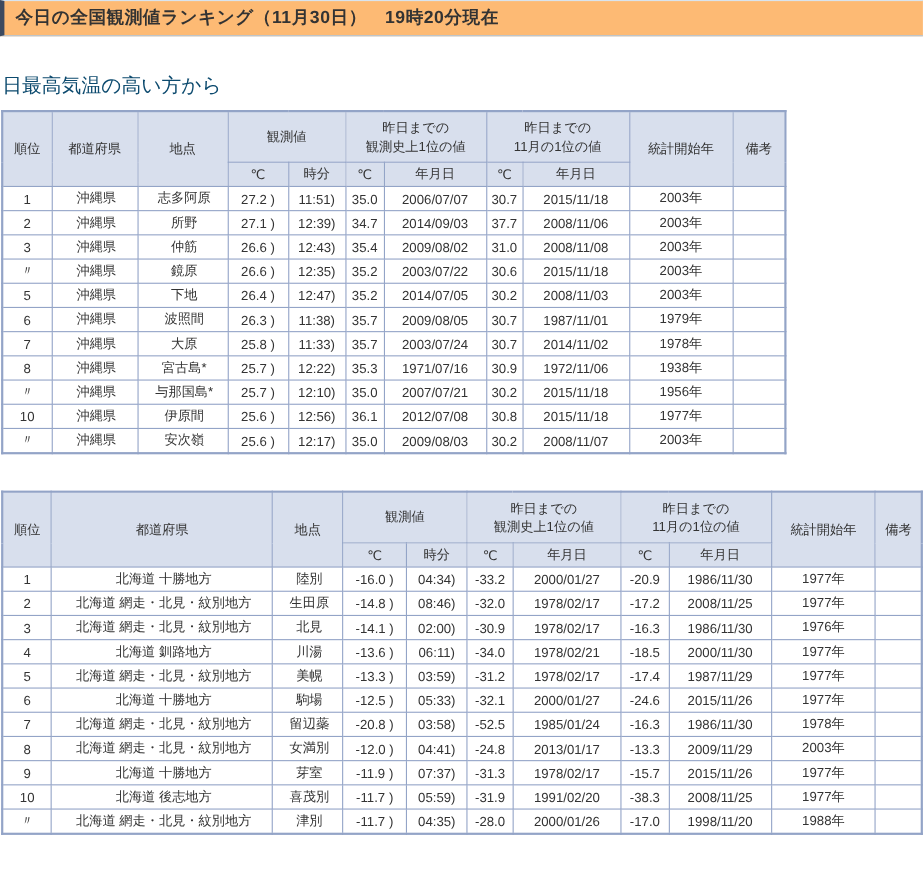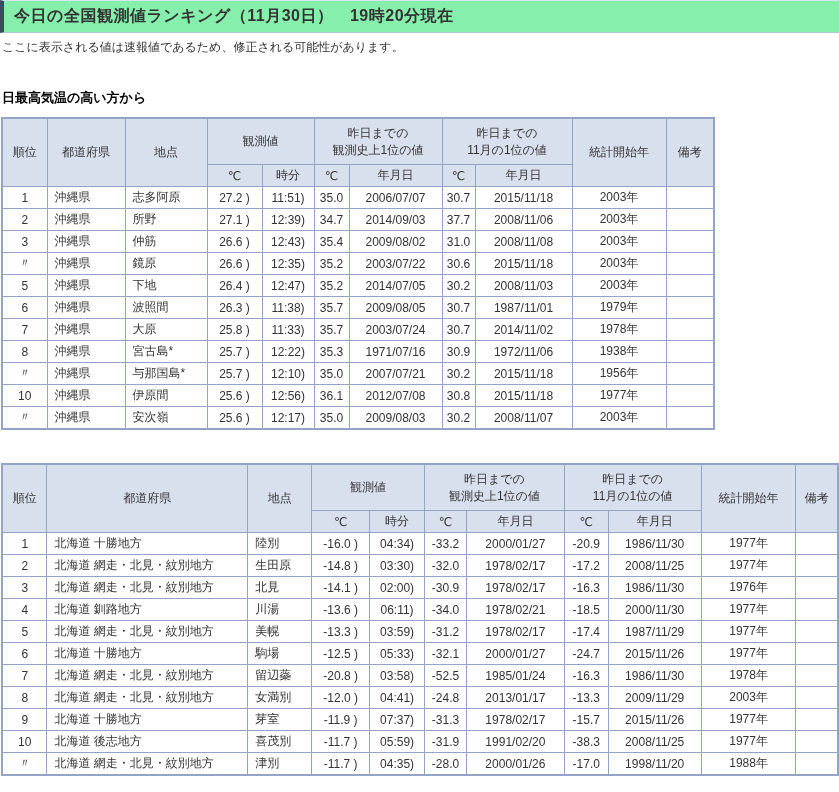--- a/index.html
+++ b/index.html
@@ -3,36 +3,36 @@
 <meta charset="utf-8">
 <style>
   html,body { margin:0; padding:0; background:#ffffff; }
   body {
     width:839px;
     font-family:"Liberation Sans","DejaVu Sans",sans-serif;
     font-size:12px;
     color:#333333;
   }
   .title-bar {
-    background:#86efac;
+    background:#fdba74;
     border-left:4px solid #3D4A5F;
     border-top:1px solid #D9E4EE;
     border-bottom:1px solid #AFC6DC;
     font-size:16px;
     font-weight:bold;
     color:#333333;
     padding:5px 8px 5px 10px;
     letter-spacing:0.5px;
   }
   .notice { margin:6px 0 0 2px; font-size:12px; }
   .section { margin-top:33px; }
   .section-title {
-    color:#000000;
-    font-weight:bold;
-    font-size:13px;
+    color:#0c4a6e;
+    font-weight:normal;
+    font-size:18px;
     margin:0 0 10px 2px;
   }
   table {
     border-collapse:collapse;
     border:2px solid #93A4C7;
     table-layout:fixed;
     margin-left:1px;
   }
   th, td {
     border:1px solid #93A4C7;
@@ -41,28 +41,27 @@
     overflow:hidden;
     white-space:nowrap;
     font-size:12px;
     font-weight:normal;
   }
   thead th { background:#D8DFED; text-align:center; }
   thead tr.group-row th { height:45px; }
   thead tr.sub-row th { height:21px; }
   td { background:#ffffff; }
   td.c { text-align:center; }
-  td.l { text-align:left; padding-left:7px;margin-left:20px; }
+  td.l { text-align:center; padding-left:7px;margin-left:20px; }
 </style>
 </head>
 <body>
 
 <div class="page">
   <div class="title-bar">今日の全国観測値ランキング（11月30日）　19時20分現在</div>
-  <div class="notice">ここに表示される値は速報値であるため、修正される可能性があります。</div>
   <div id="tables">
       <div class="section">
         <div class="section-title">日最高気温の高い方から</div>
         <table>
           <colgroup>
             <col style="width: 45px;">
             <col style="width: 78px;">
             <col style="width: 82px;">
             <col style="width: 55px;">
             <col style="width: 52px;">
@@ -287,21 +286,21 @@
               <td class="c">-20.9</td>
               <td class="c">1986/11/30</td>
               <td class="c">1977年</td>
               <td class="c"></td>
             </tr>
             <tr>
               <td class="c">2</td>
               <td class="l">北海道 網走・北見・紋別地方</td>
               <td class="l">生田原</td>
               <td class="c">-14.8 )</td>
-              <td class="c">03:30)</td>
+              <td class="c">08:46)</td>
               <td class="c">-32.0</td>
               <td class="c">1978/02/17</td>
               <td class="c">-17.2</td>
               <td class="c">2008/11/25</td>
               <td class="c">1977年</td>
               <td class="c"></td>
             </tr>
             <tr>
               <td class="c">3</td>
               <td class="l">北海道 網走・北見・紋別地方</td>
@@ -342,21 +341,21 @@
               <td class="c"></td>
             </tr>
             <tr>
               <td class="c">6</td>
               <td class="l">北海道 十勝地方</td>
               <td class="l">駒場</td>
               <td class="c">-12.5 )</td>
               <td class="c">05:33)</td>
               <td class="c">-32.1</td>
               <td class="c">2000/01/27</td>
-              <td class="c">-24.7</td>
+              <td class="c">-24.6</td>
               <td class="c">2015/11/26</td>
               <td class="c">1977年</td>
               <td class="c"></td>
             </tr>
             <tr>
               <td class="c">7</td>
               <td class="l">北海道 網走・北見・紋別地方</td>
               <td class="l">留辺蘂</td>
               <td class="c">-20.8 )</td>
               <td class="c">03:58)</td>

